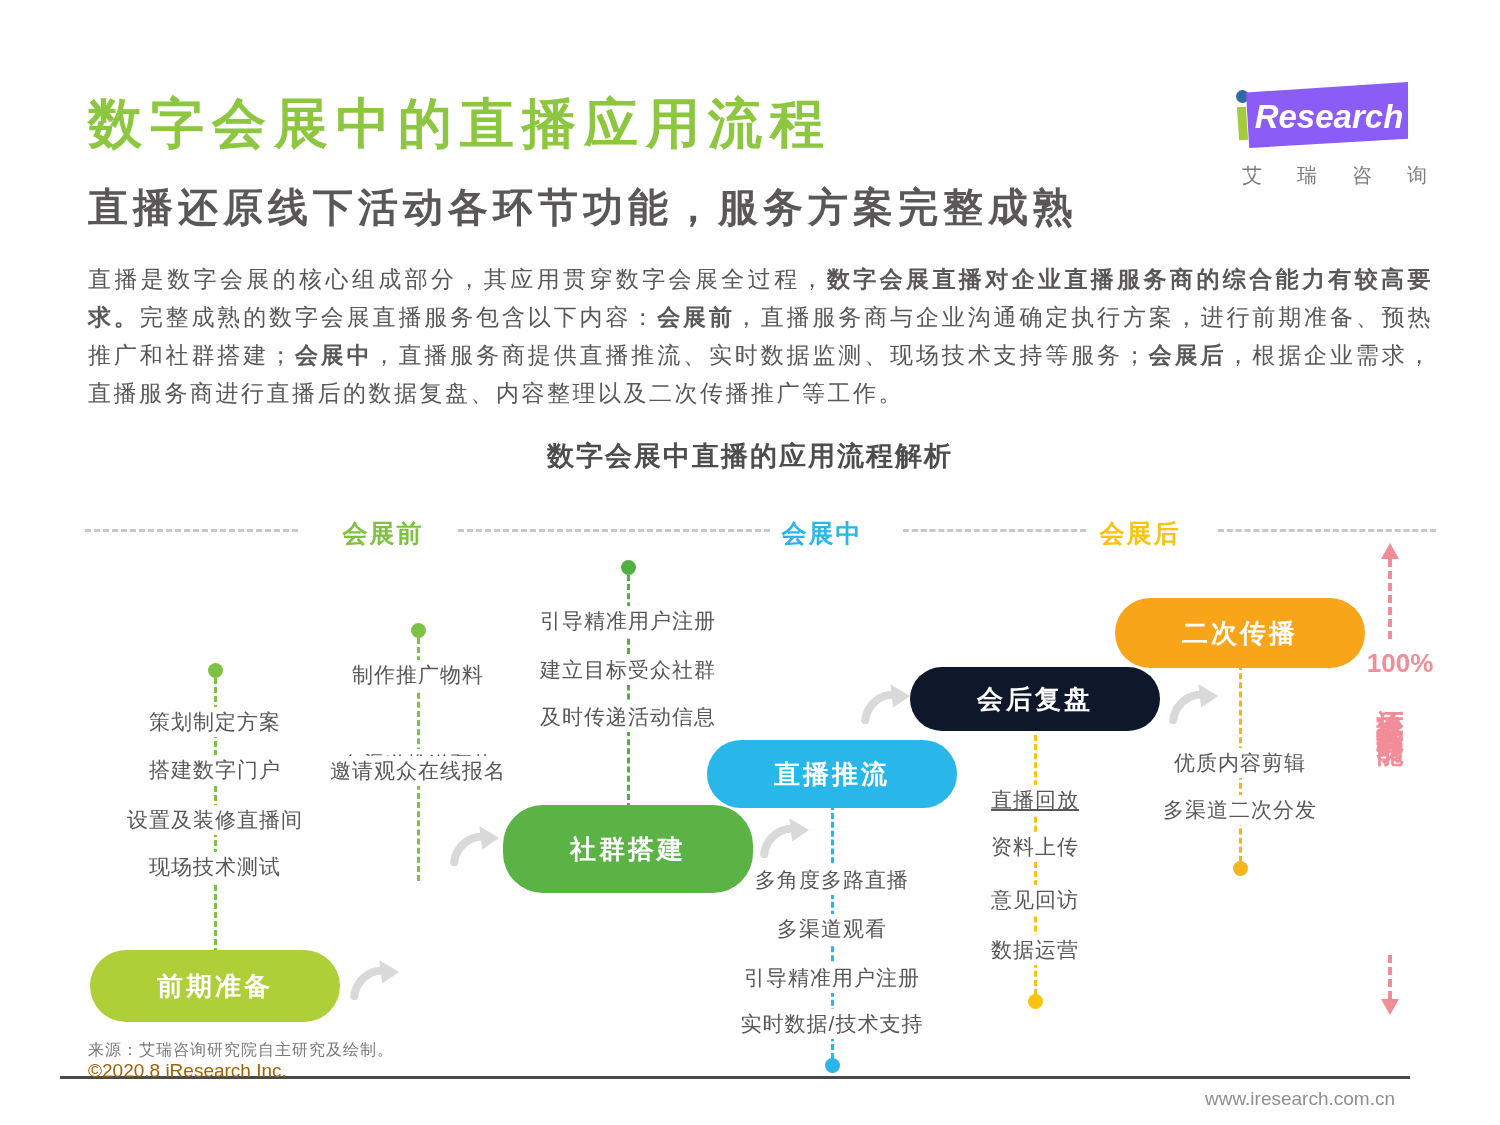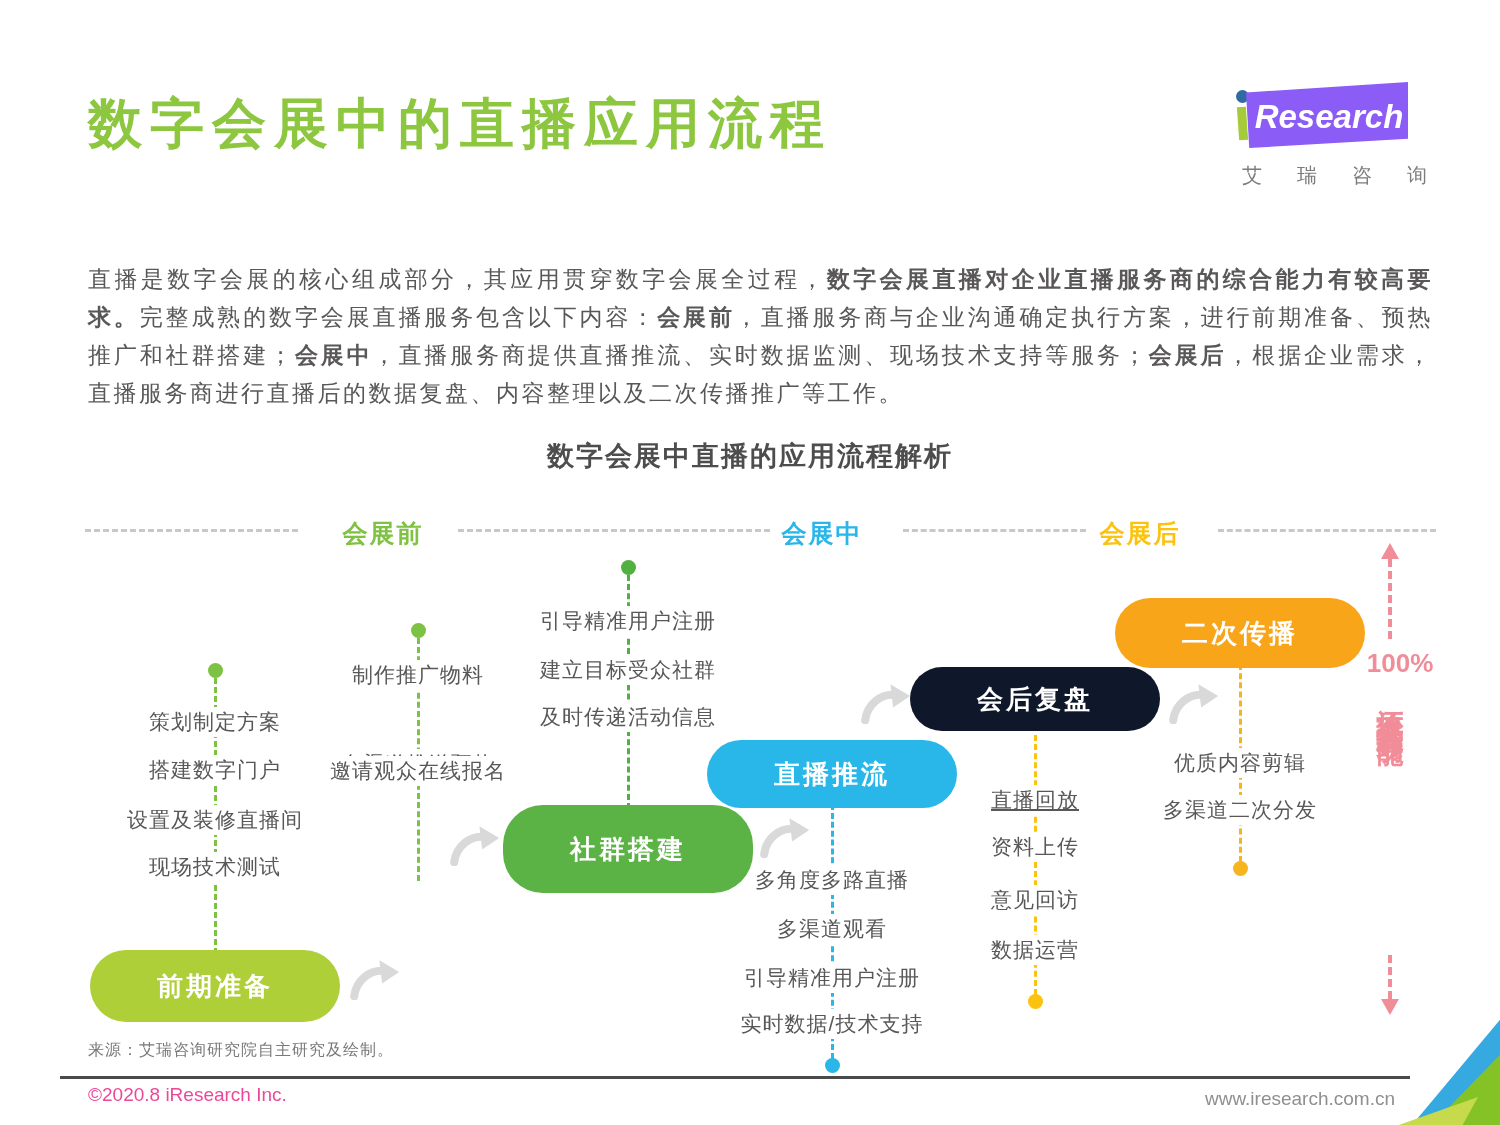--- a/index.html
+++ b/index.html
@@ -74,21 +74,21 @@
     font-size:26px;font-weight:700;color:#f18d98;white-space:nowrap;
   }
   .ax-label{
     position:absolute;left:1390px;top:688px;transform:translateX(-50%);
     writing-mode:vertical-rl;text-orientation:upright;
     font-size:27px;font-weight:700;color:#f18d98;letter-spacing:3px;white-space:nowrap;
   }
   
   .source{position:absolute;left:88px;top:1040px;font-size:16px;color:#7a7878;letter-spacing:1px;}
   .footer-line{position:absolute;left:60px;top:1076px;width:1350px;border-top:3px solid #4a4a4a;}
-  .copyright{position:absolute;left:88px;top:1084px;font-size:19px;color:#ec4899;}
+  .copyright{position:absolute;left:88px;top:1060px;font-size:19px;color:#a16207;}
   .website{position:absolute;right:105px;top:1088px;font-size:19px;color:#8f8f8f;}
   .corner{position:absolute;left:1390px;top:1008px;width:110px;height:117px;}
   .corner>div{position:absolute;inset:0;}
   .c-blue{background:#36a9e1;clip-path:polygon(100% 10%,100% 42%,40% 100%,20% 100%);}
   .c-green{background:#85c226;clip-path:polygon(100% 40%,100% 100%,38% 100%);}
   .c-light{background:#c7da4b;clip-path:polygon(8% 100%,66% 100%,80% 76%);}
   .c-page{
     position:absolute;right:6px;top:72px;z-index:2;
     font-size:27px;font-weight:700;color:#ffffff;
   }
@@ -102,20 +102,21 @@
 
   <div class="logo">
     <span class="logo-dot"></span>
     <span class="logo-stem"></span>
     <div class="logo-box">
       <span>Research</span>
     </div>
     <div class="logo-caption">艾瑞咨询</div>
   </div>
 
+  <h2 class="subtitle">直播还原线下活动各环节功能，服务方案完整成熟</h2>
 
   <p class="intro"><span>直播是数字会展的核心组成部分，其应用贯穿数字会展全过程，</span><span style="font-weight: 700;">数字会展直播对企业直播服务商的综合能力有较高要求。</span><span>完整成熟的数字会展直播服务包含以下内容：</span><span style="font-weight: 700;">会展前</span><span>，直播服务商与企业沟通确定执行方案，进行前期准备、预热推广和社群搭建；</span><span style="font-weight: 700;">会展中</span><span>，直播服务商提供直播推流、实时数据监测、现场技术支持等服务；</span><span style="font-weight: 700;">会展后</span><span>，根据企业需求，直播服务商进行直播后的数据复盘、内容整理以及二次传播推广等工作。</span></p>
 
   <div class="chart-title">数字会展中直播的应用流程解析</div>
 
   <div id="diagram">
 
     <div class="ax-up"></div>
     <div class="ax-dash ax-dash-top"></div>
     <div class="ax-pct">100%</div>
@@ -186,20 +187,14 @@
           <path d="M8 40 C10 22 26 10 42 12" fill="none" stroke="#d9d9d9" stroke-width="9" stroke-linecap="round"></path>
           <polygon points="36,0 58,13 39,26" fill="#d9d9d9"></polygon>
         </svg></div>
     </div>
 
   <div class="source">来源：艾瑞咨询研究院自主研究及绘制。</div>
   <div class="footer-line"></div>
   <div class="copyright">©2020.8 iResearch Inc.</div>
   <div class="website">www.iresearch.com.cn</div>
 
-  <div class="corner">
-    <div class="c-blue"></div>
-    <div class="c-green"></div>
-    <div class="c-light"></div>
-    <div class="c-page">43</div>
-  </div>
 
 </div>
 
 </body></html>

